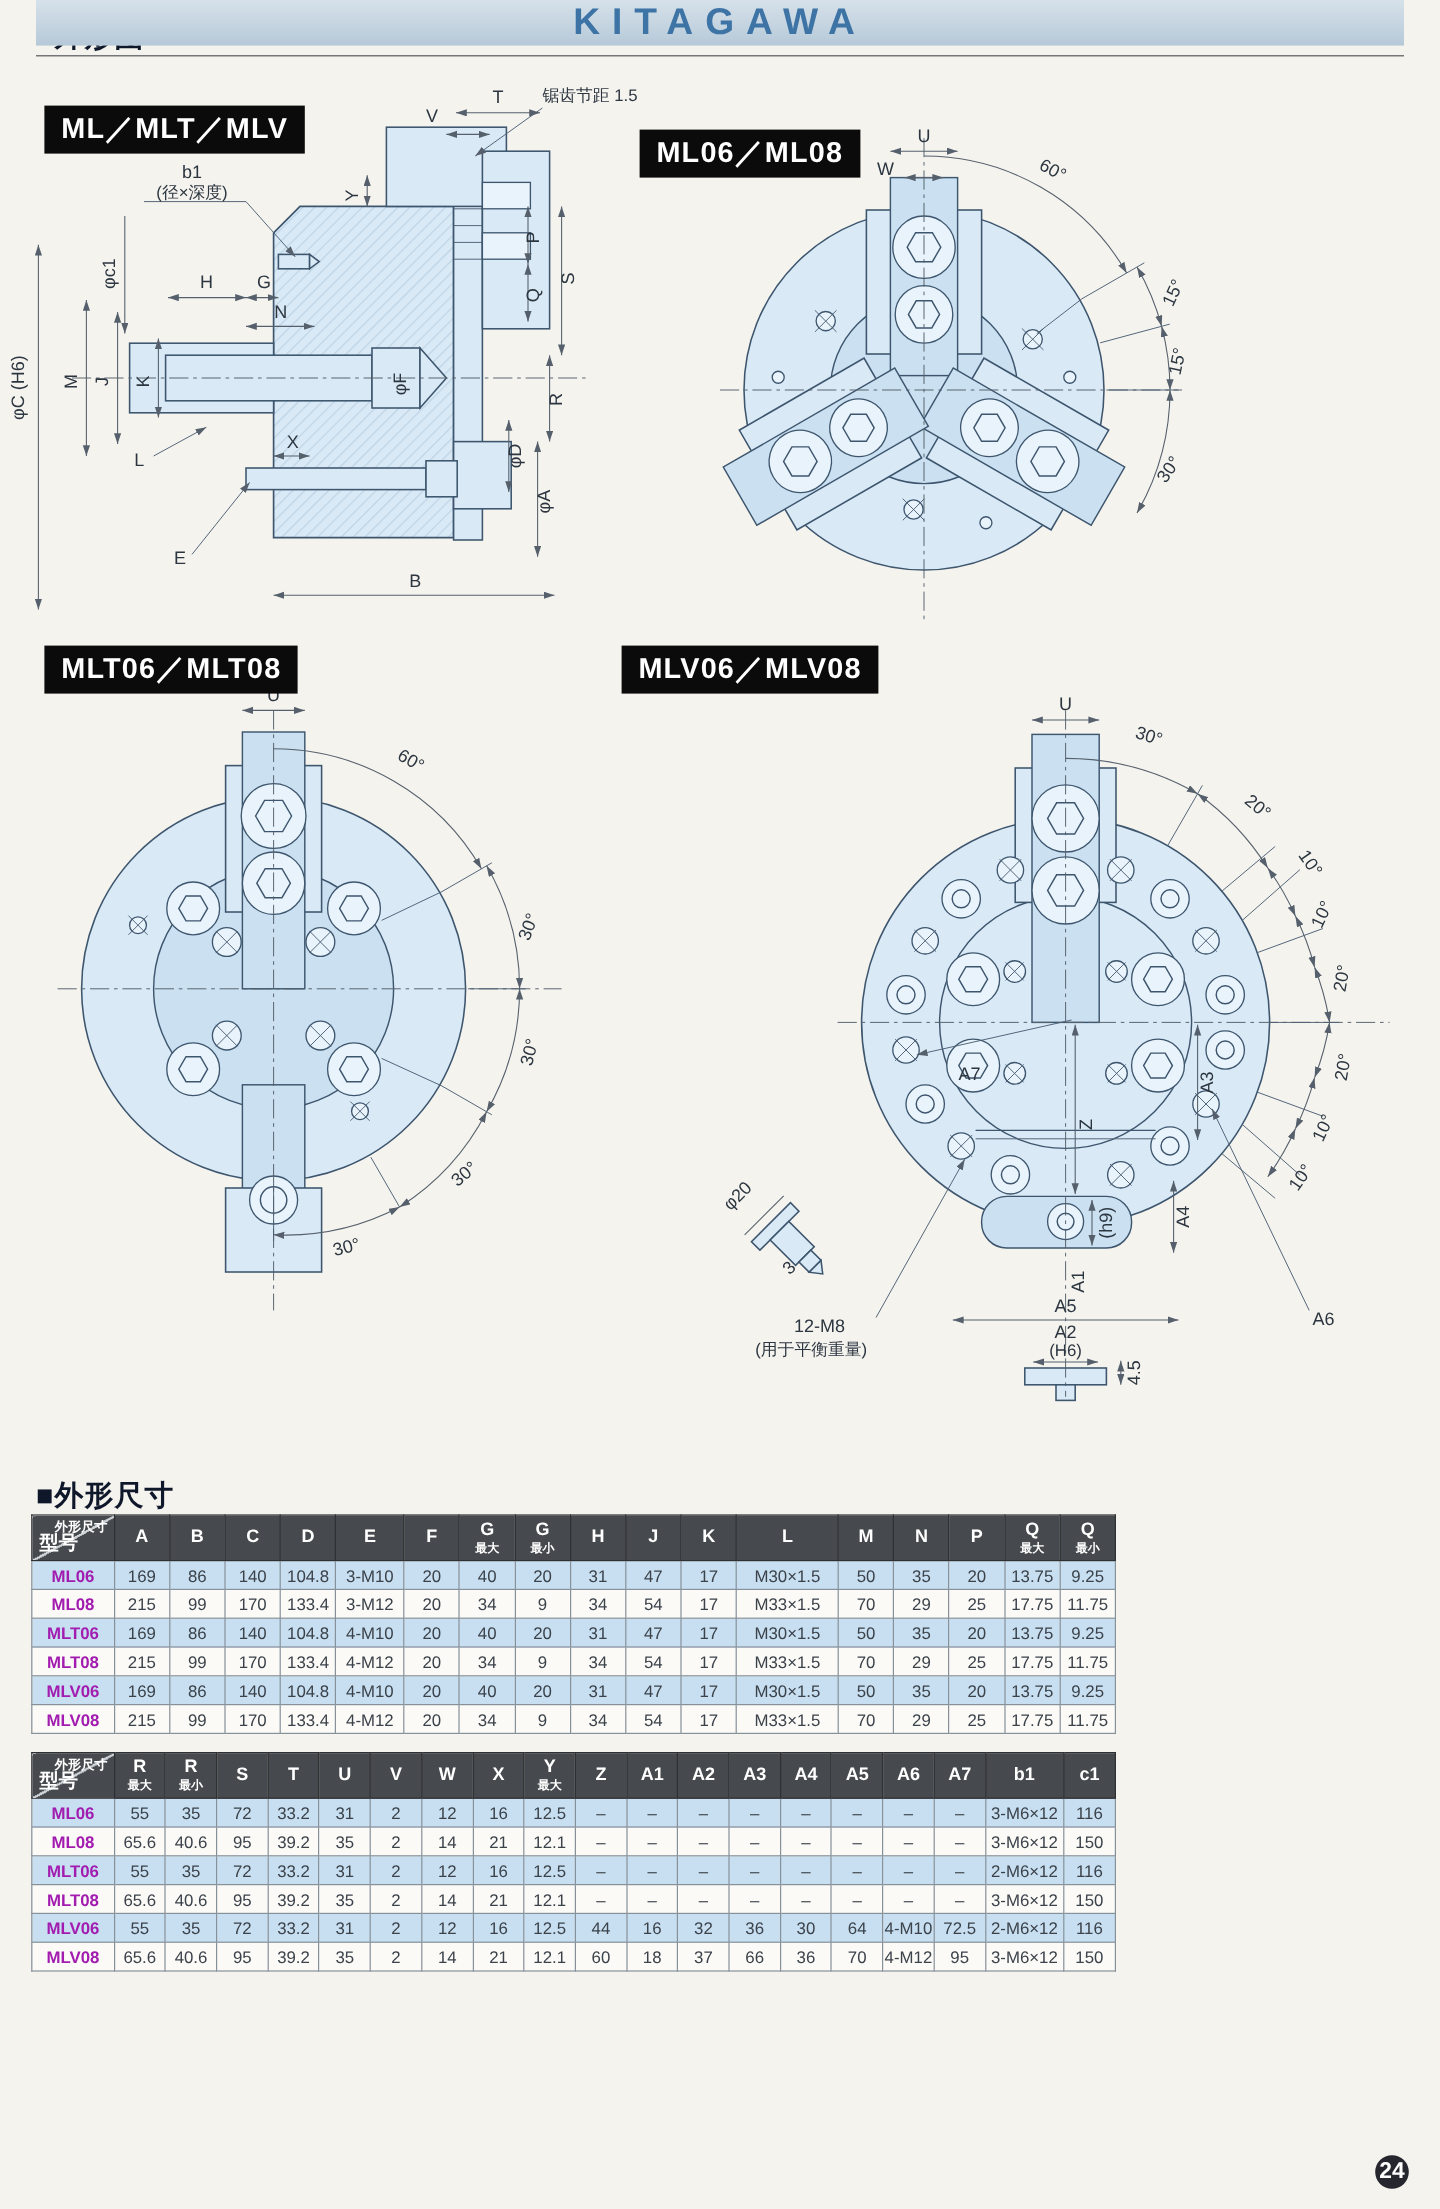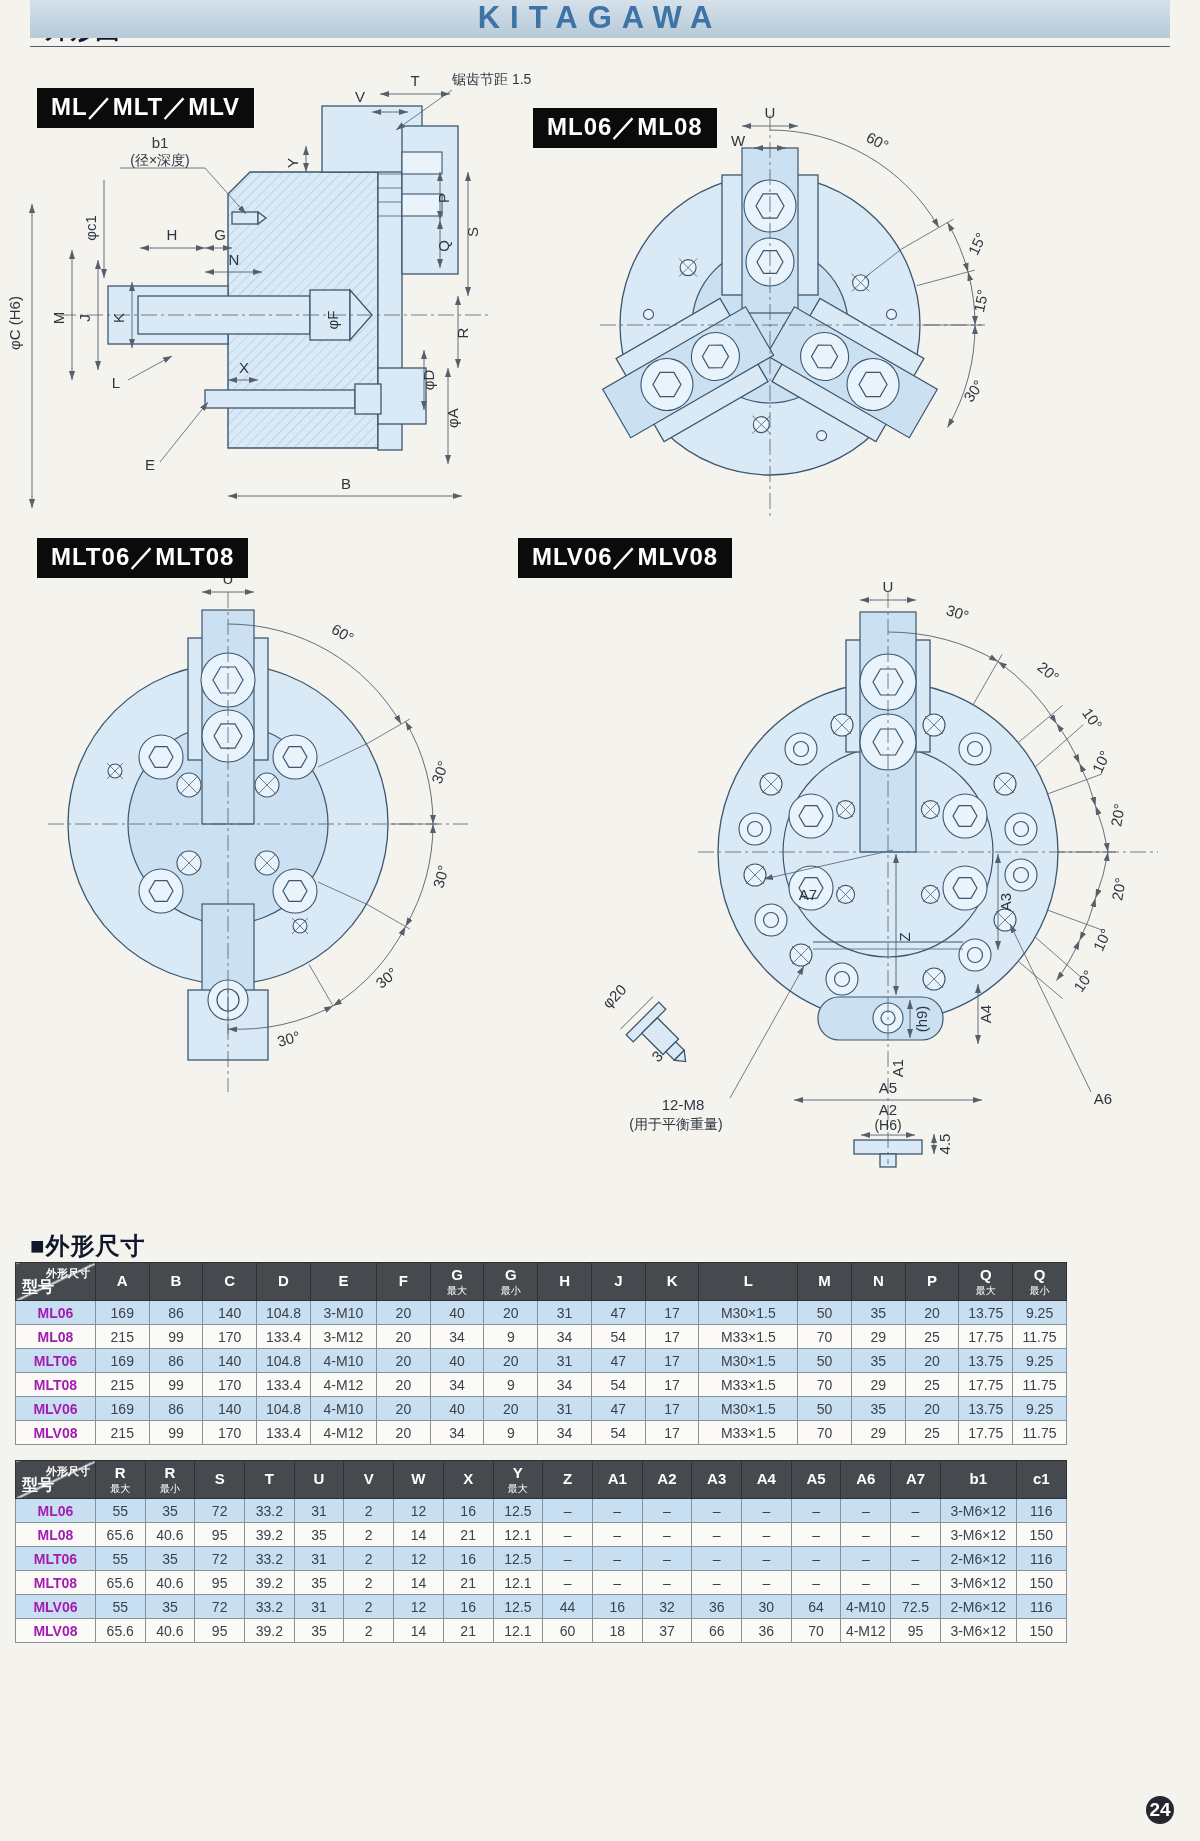--- a/index.html
+++ b/index.html
@@ -12,26 +12,26 @@
   svg text{font-family:"Liberation Sans",sans-serif;fill:#2c3640;font-size:15px}
   svg text.cn{font-size:14px}
   .fillA{fill:#d9e9f6;stroke:#3d566e;stroke-width:1.3}
   .fillB{fill:#cbe0f0;stroke:#3d566e;stroke-width:1.2}
   .fillH{fill:url(#h1);stroke:#3d566e;stroke-width:1.4}
   .ln{fill:none;stroke:#3d566e;stroke-width:1.2}
   .thin{fill:none;stroke:#4d6075;stroke-width:0.8}
   .dim{fill:none;stroke:#55606c;stroke-width:0.9}
   .cl{fill:none;stroke:#55606c;stroke-width:0.8;stroke-dasharray:16 4 3 4}
   .hole{fill:#e9f3fb;stroke:#3d566e;stroke-width:1.1}
-  .tbl-wrap{position:absolute;left:15px;width:1052px}
+  .tbl-wrap{position:absolute;left:26px;width:904px}
   table{width:100%;border-collapse:collapse;table-layout:fixed;font-size:14px}
   th,td{border:1px solid #87919a;text-align:center;padding:1px 0;color:#3b424a}
   td{height:24px}
   thead th{background:#46494d;color:#fff;font-size:15px;font-weight:bold;border-color:#2e3134;height:38px;line-height:1.1}
-  thead th .sub{display:block;font-size:10px;font-weight:normal;margin-top:1px}
+  thead th .sub{display:block;font-size:10px;font-weight:bold;margin-top:1px}
   tbody tr{border-top:1px solid #5f6973}
   tbody tr:nth-child(odd){background:#c7dff1}
   tbody tr:nth-child(even){background:#fbfaf7}
   tbody th{font-weight:bold;color:#a21caf;font-size:14px}
   th.corner{position:relative;background-color:#46494d;background-image:linear-gradient(to bottom right,transparent calc(50% - 1px),#cfd4d8 calc(50% - 1px),#cfd4d8 calc(50% + 1px),transparent calc(50% + 1px))}
   th.corner .c-top{position:absolute;top:4px;right:5px;font-size:11px;font-weight:bold}
   th.corner .c-bot{position:absolute;bottom:4px;left:6px;font-size:16px;font-weight:bold}
   #table1 thead th:first-child{width:7.6%}
   #table1 thead th:nth-child(6){width:6.3%}
   #table1 thead th:nth-child(13){width:9.4%}

